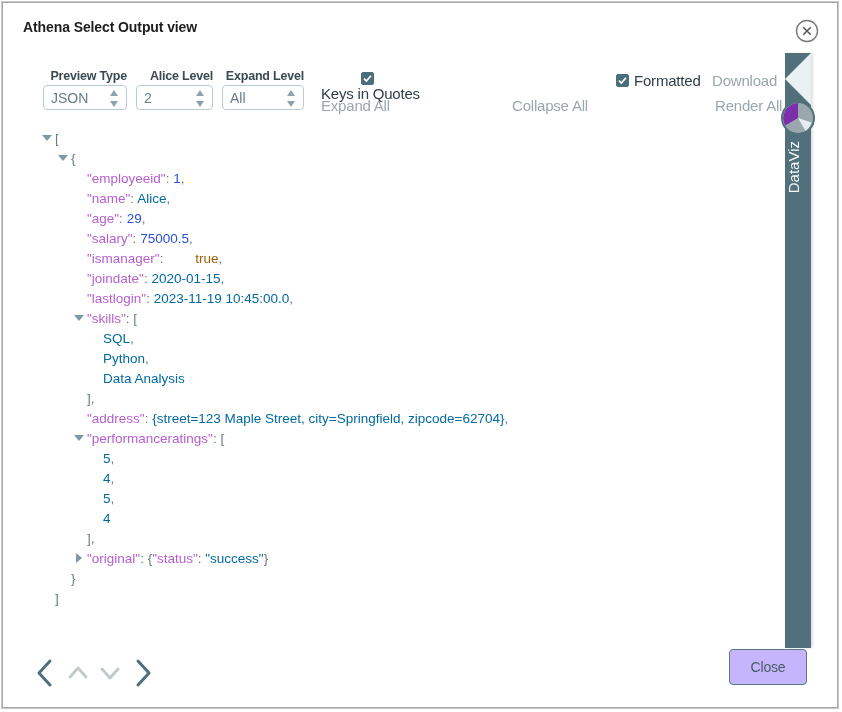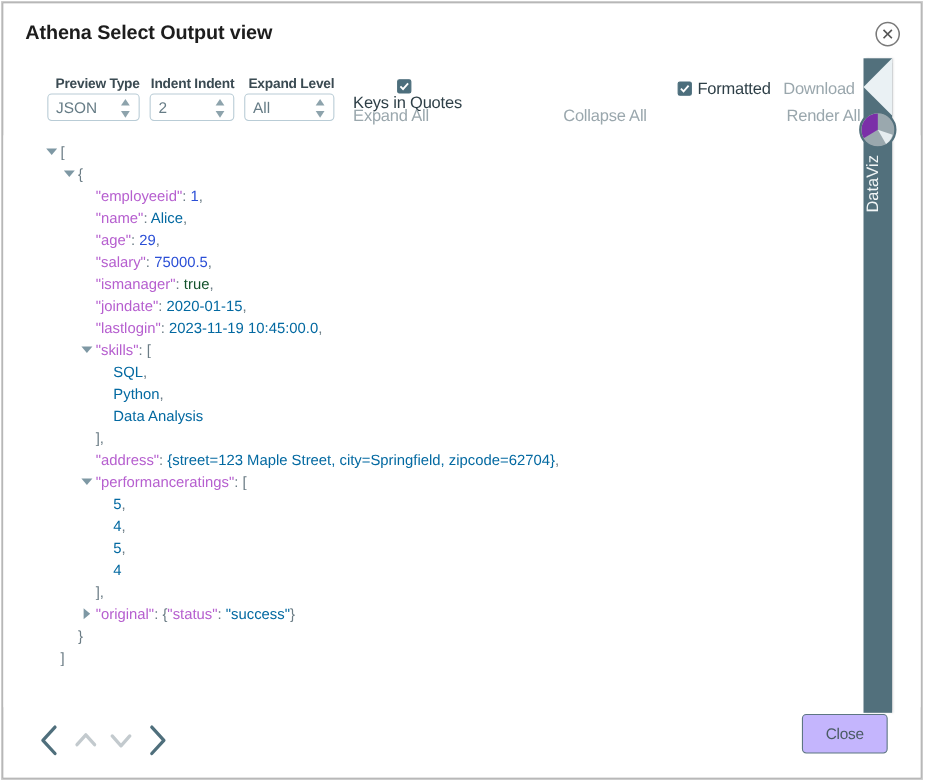--- a/index.html
+++ b/index.html
@@ -32,21 +32,21 @@
   #title-bar {
     position: absolute;
     left: 0; top: 0;
     width: 100%;
     height: 52px;
   }
   #page-title {
     position: absolute;
     left: 20px;
     top: 16px;
-    font-size: 18px;
+    font-size: 14px;
     font-weight: bold;
     color: #1d1d1d;
     letter-spacing: -0.1px;
   }
   #close-x {
     position: absolute;
     right: 18px;
     top: 16px;
     width: 24px;
     height: 24px;
@@ -184,21 +184,21 @@
     width: 0; height: 0;
     border-top: 5px solid transparent;
     border-bottom: 5px solid transparent;
     border-left: 6px solid #7e98a4;
     position: absolute;
     left: 3px; top: 3px;
   }
   .jkey   { color: #b65fcf; }
   .jstr   { color: #0369a1; }
   .jnum   { color: #2b4fd6; }
-  .jbool  { color: #14532d; }
+  .jbool  { color: #a16207; margin-left: 28px; }
   .jpunc  { color: #6b7c85; }
   .jcolon { color: #6b7c85; }
 
   
   #dataviz-tab {
     position: absolute;
     right: 26px;
     top: 50px;
     width: 26px;
     height: 595px;
@@ -303,21 +303,21 @@
         <span class="spinner-arrows">
           <svg width="10" height="19" viewBox="0 0 10 19">
             <polygon points="5,1 9,7 1,7" fill="#8da3ac"></polygon>
             <polygon points="5,18 9,12 1,12" fill="#8da3ac"></polygon>
           </svg>
         </span>
       </div>
     </div>
 
     <div class="spinner-group" style="left:133px; width:77px;">
-      <span class="spinner-label">Indent Indent</span>
+      <span class="spinner-label">Alice Level</span>
       <div class="spinner-box" style="width:77px;">
         <span class="spinner-value">2</span>
         <span class="spinner-arrows">
           <svg width="10" height="19" viewBox="0 0 10 19">
             <polygon points="5,1 9,7 1,7" fill="#8da3ac"></polygon>
             <polygon points="5,18 9,12 1,12" fill="#8da3ac"></polygon>
           </svg>
         </span>
       </div>
     </div>

